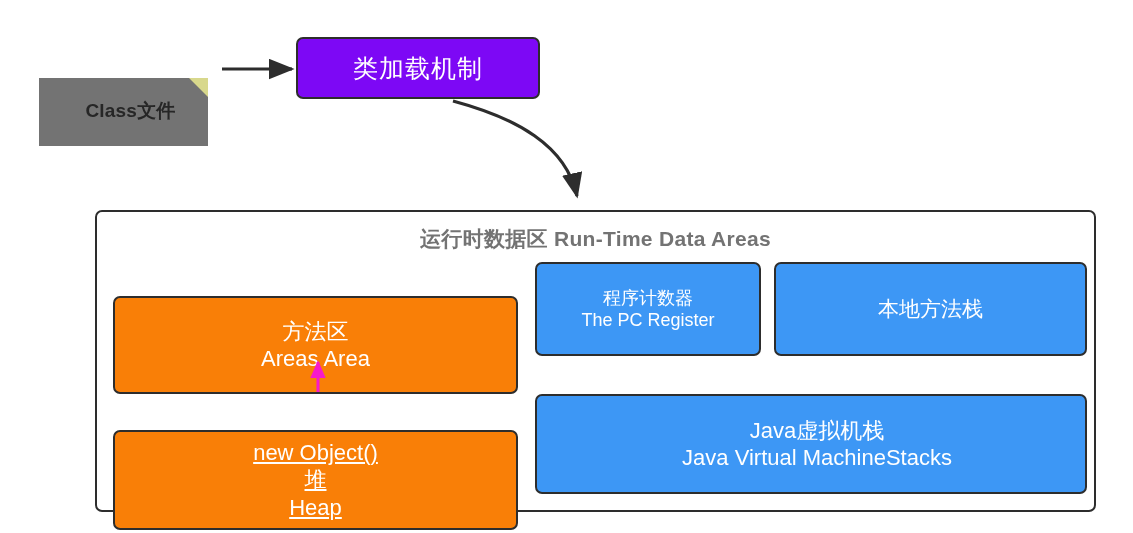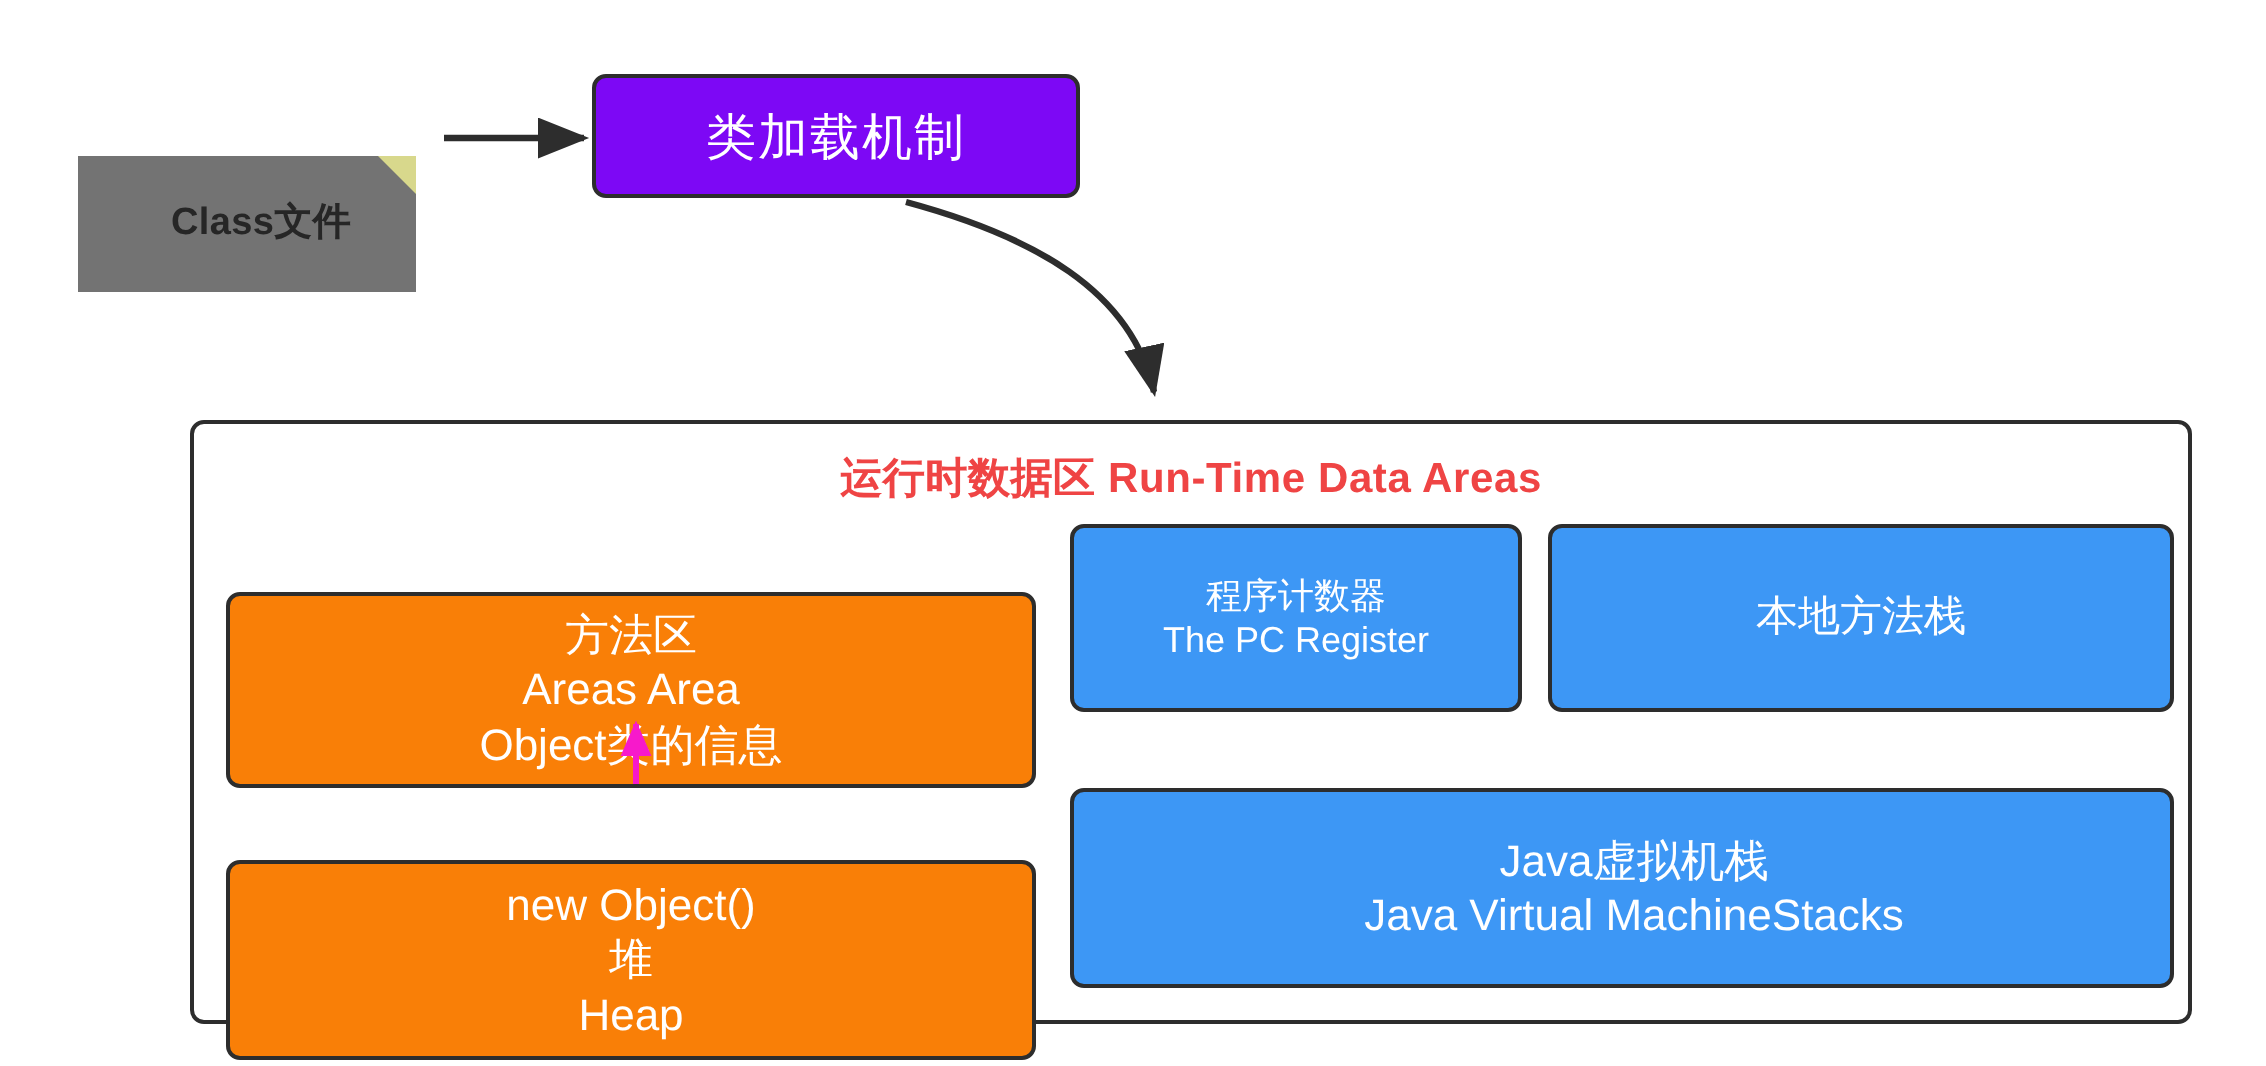--- a/index.html
+++ b/index.html
@@ -92,21 +92,21 @@
     background: #ffffff;
   }
   .rtda-title {
     position: absolute;
     left: 0;
     top: 13px;
     width: 100%;
     text-align: center;
     font-size: 21px;
     font-weight: bold;
-    color: #ef4444;
+    color: #737373;
     letter-spacing: 0.3px;
   }
 
   .cell {
     position: absolute;
     border: 2.5px solid #2d2d2d;
     border-radius: 7px;
     box-sizing: border-box;
     display: flex;
     flex-direction: column;
@@ -118,21 +118,21 @@
   }
   .cell.orange { background: #f97f07; margin-top: 36px; }
   .cell.blue   { background: #3d97f5; }
   .cell .ln { display: block; white-space: nowrap; }
 
   
   .cell-method  { left: 113px; top: 260px; width: 405px; height: 98px; font-size: 22px; }
   .cell-pc      { left: 535px; top: 262px; width: 226px; height: 94px; font-size: 18px; }
   .cell-native  { left: 774px; top: 262px; width: 313px; height: 94px; font-size: 21px; }
   
-  .cell-heap    { left: 113px; top: 394px; width: 405px; height: 100px; font-size: 22px; }
+  .cell-heap    { left: 113px; top: 394px; width: 405px; height: 100px; font-size: 22px; text-decoration: underline; }
   .cell-jvms    { left: 535px; top: 394px; width: 552px; height: 100px; font-size: 22px; padding-left: 12px; }
 
   svg.overlay {
     position: absolute;
     left: 0; top: 0;
     width: 1133px;
     height: 533px;
     pointer-events: none;
   }
 </style>
@@ -150,21 +150,20 @@
     <span>类加载机制</span>
   </div>
 
   <div class="rtda-container">
     <div class="rtda-title">运行时数据区 Run-Time Data Areas</div>
   </div>
 
   <div class="cell orange cell-method">
     <span class="ln">方法区</span>
     <span class="ln">Areas Area</span>
-    <span class="ln">Object类的信息</span>
   </div>
 
   <div class="cell blue cell-pc">
     <span class="ln">程序计数器</span>
     <span class="ln">The PC Register</span>
   </div>
 
   <div class="cell blue cell-native">
     <span class="ln">本地方法栈</span>
   </div>

